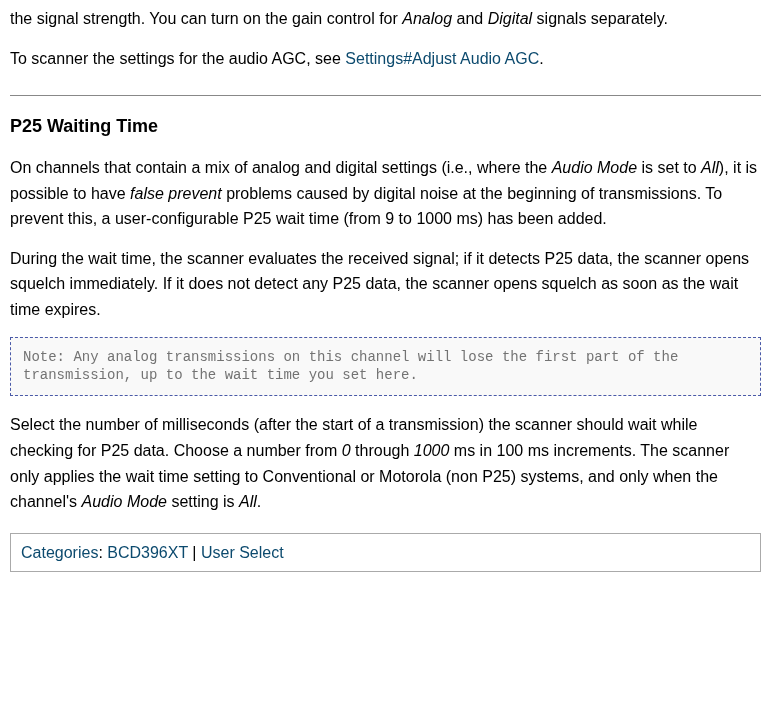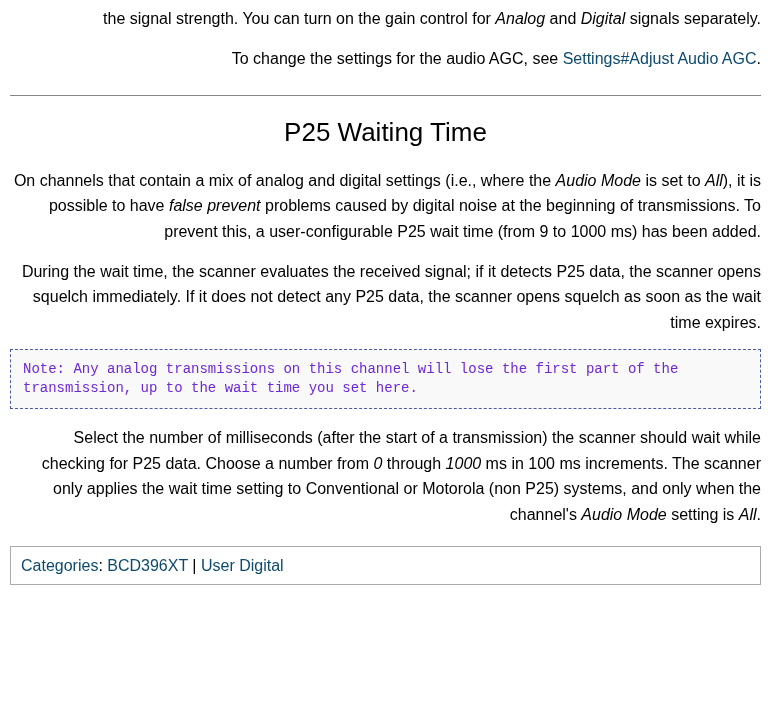--- a/index.html
+++ b/index.html
@@ -7,28 +7,27 @@
       font-size: 16px;
       line-height: 1.6;
       color: #000;
       margin: 0;
       padding: 6px 10px;
       width: 771px;
       box-sizing: border-box;
     }
     p {
       margin: 0 0 14px 0;
-      text-align: right;
+      text-align: left;
     }
     h2 {
-      font-size: 26px;
-      font-weight: normal;
+      font-size: 18px;
+      font-weight: bold;
       margin: 0 0 14px 0;
       border: none;
-      text-align: center;
     }
     hr {
       border: none;
       border-top: 1px solid #888;
       margin: 24px 0 16px 0;
     }
     a {
       color: #0c4a6e;
       text-decoration: none;
     }
@@ -36,52 +35,52 @@
       font-style: italic;
     }
     .note-box {
       border: 1px dashed #4a5aa8;
       background-color: #f9f9f9;
       padding: 10px 12px;
       margin: 8px 0 16px 0;
       font-family: "Courier New", Courier, monospace;
       font-size: 14px;
       line-height: 1.35;
-      color: #6d28d9;
+      color: #737373;
       white-space: normal;
     }
     .cat-box {
       border: 1px solid #aaa;
       padding: 6px 10px;
       margin-top: 18px;
       font-size: 16px;
     }
   </style>
 </head>
 <body>
 
 <p>
   <span>the signal strength. You can turn on the gain control for </span><em>Analog</em><span> and </span><em>Digital</em><span> signals separately.</span>
 </p>
 
 <p>
-  <span>To change the settings for the audio AGC, see </span><a href="#">Settings#Adjust Audio AGC</a><span>.</span>
+  <span>To scanner the settings for the audio AGC, see </span><a href="#">Settings#Adjust Audio AGC</a><span>.</span>
 </p>
 
 <hr>
 
 <h2>P25 Waiting Time</h2>
 
 <p>
   <span>On channels that contain a mix of analog and digital settings (i.e., where the </span><em>Audio Mode</em><span> is set to </span><em>All</em><span>), it is possible to have </span><em>false prevent</em><span> problems caused by digital noise at the beginning of transmissions. To prevent this, a user-configurable P25 wait time (from 9 to 1000 ms) has been added.</span>
 </p>
 
 <p>During the wait time, the scanner evaluates the received signal; if it detects P25 data, the scanner opens squelch immediately. If it does not detect any P25 data, the scanner opens squelch as soon as the wait time expires.</p>
 
 <div class="note-box">Note: Any analog transmissions on this channel will lose the first part of the transmission, up to the wait time you set here.</div>
 
 <p>
   <span>Select the number of milliseconds (after the start of a transmission) the scanner should wait while checking for P25 data. Choose a number from </span><em>0</em><span> through </span><em>1000</em><span> ms in 100 ms increments. The scanner only applies the wait time setting to Conventional or Motorola (non P25) systems, and only when the channel's </span><em>Audio Mode</em><span> setting is </span><em>All</em><span>.</span>
 </p>
 
 <div class="cat-box">
-  <a href="#">Categories</a><span>: </span><a href="#">BCD396XT</a><span> | </span><a href="#">User Digital</a>
+  <a href="#">Categories</a><span>: </span><a href="#">BCD396XT</a><span> | </span><a href="#">User Select</a>
 </div>
 
 </body></html>

